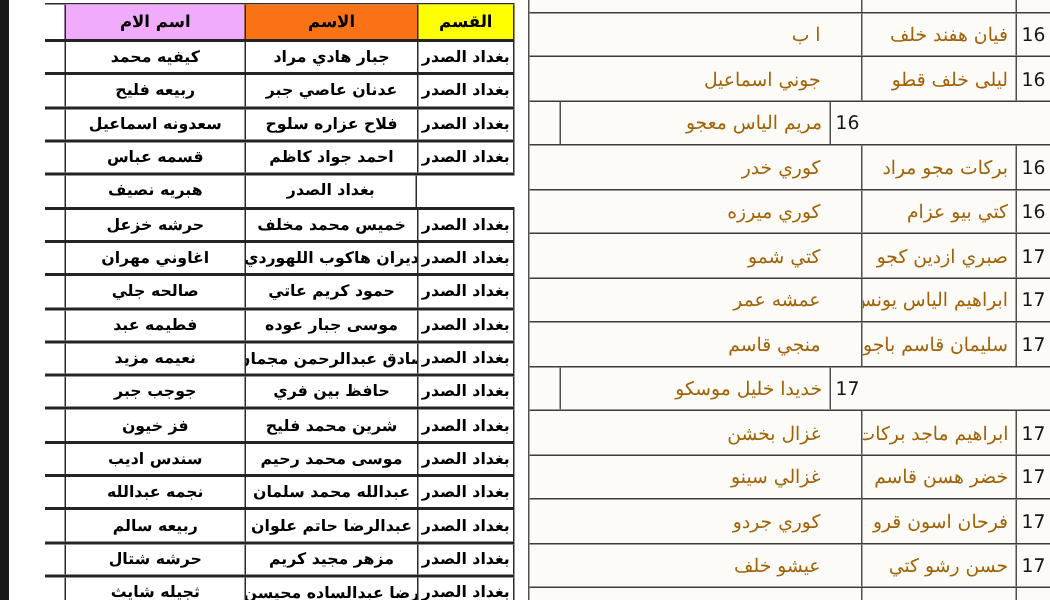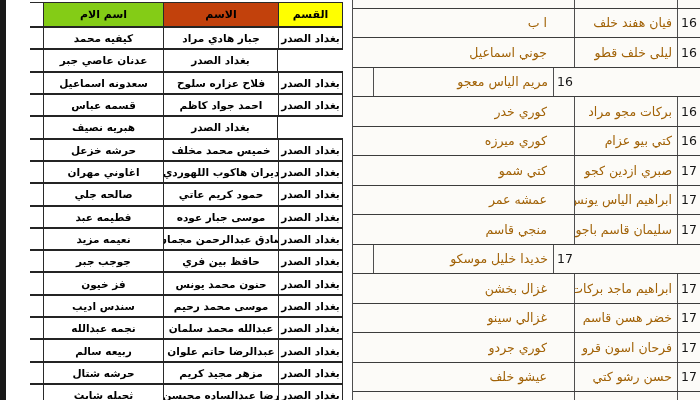--- a/index.html
+++ b/index.html
@@ -33,34 +33,35 @@
 </head>
 <body>
 
 <div class="stage">
 
   <div class="edge-bar"></div>
 
   <div class="ltable">
     <div class="lrow lheader">
       <div class="lcell"></div>
-      <div class="lcell hcell vline" style="background:#84cc16">اسم الام</div>
-      <div class="lcell hcell vline" style="background:#c2410c">الاسم</div>
+      <div class="lcell hcell vline" style="background:#f0abfc">اسم الام</div>
+      <div class="lcell hcell vline" style="background:#f97316">الاسم</div>
       <div class="lcell hcell vline endline" style="background:#ffff00">القسم</div>
     </div>
     <div id="left-rows">
   <div class="lrow">
     <div class="lcell"></div>
     <div class="lcell vline">كيفيه محمد</div>
     <div class="lcell vline">جبار هادي مراد</div>
     <div class="lcell vline endline">بغداد الصدر</div>
   </div>
 
   <div class="lrow">
     <div class="lcell"></div>
+    <div class="lcell vline">ربيعه فليح</div>
     <div class="lcell vline">عدنان عاصي جبر</div>
     <div class="lcell vline endline">بغداد الصدر</div>
   </div>
 
   <div class="lrow">
     <div class="lcell"></div>
     <div class="lcell vline">سعدونه اسماعيل</div>
     <div class="lcell vline">فلاح عزاره سلوح</div>
     <div class="lcell vline endline">بغداد الصدر</div>
   </div>
@@ -116,21 +117,21 @@
   <div class="lrow">
     <div class="lcell"></div>
     <div class="lcell vline">جوجب جبر</div>
     <div class="lcell vline">حافظ بين فري</div>
     <div class="lcell vline endline">بغداد الصدر</div>
   </div>
 
   <div class="lrow">
     <div class="lcell"></div>
     <div class="lcell vline">فز خيون</div>
-    <div class="lcell vline">حنون محمد يونس</div>
+    <div class="lcell vline">شرين محمد فليح</div>
     <div class="lcell vline endline">بغداد الصدر</div>
   </div>
 
   <div class="lrow">
     <div class="lcell"></div>
     <div class="lcell vline">سندس اديب</div>
     <div class="lcell vline">موسى محمد رحيم</div>
     <div class="lcell vline endline">بغداد الصدر</div>
   </div>
 

